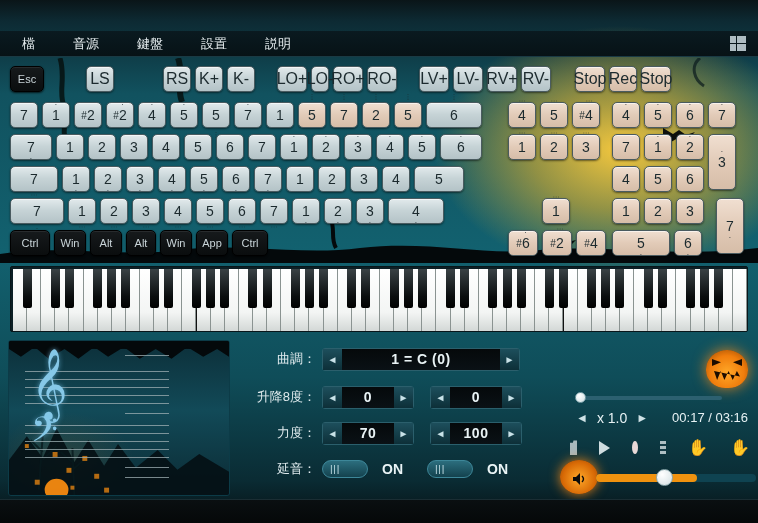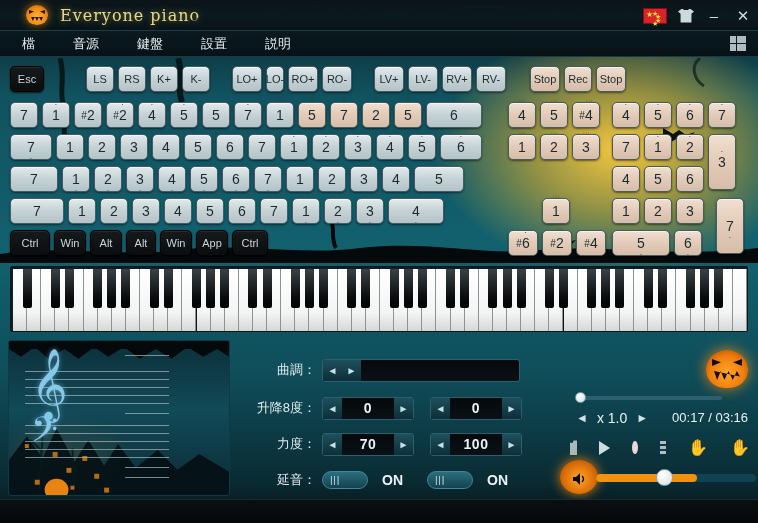--- a/index.html
+++ b/index.html
@@ -70,21 +70,21 @@
     display:flex; align-items:center; justify-content:center;
     position:relative; cursor:default;
     box-shadow:inset 0 1px 0 rgba(255,255,255,.6), 0 1px 2px rgba(0,0,0,.5);
   }
   .key.tan{ background:linear-gradient(180deg,#f0dfd1 0%,#e2cbb8 50%,#d6bda8 100%); }
   .key.dark{
     background:linear-gradient(180deg,#161a1c 0%,#0a0d0e 100%);
     color:#c9d4d8; border:1px solid #000; font-size:11px;
     box-shadow:inset 0 1px 0 rgba(255,255,255,.08), 0 1px 2px rgba(0,0,0,.7);
   }
-  .key.fn{ font-size:11px; }
+  .key.fn{ font-size:16px; }
   .key .num{ position:relative; display:inline-block; line-height:15px; font-size:14px;}
   .key .num .dots{
     position:absolute; left:0; right:0; font-size:7px; line-height:4px; text-align:center; letter-spacing:0;
   }
   .key .num .dots.up{ top:-5px; }
   .key .num .dots.up2{ top:-9px; }
   .key .num .dots.up3{ top:-13px; }
   .key .num .dots.dn{ bottom:-6px; }
   .key .num .dots.dn2{ bottom:-10px; }
   .key .num .dots.dn3{ bottom:-14px; }
@@ -101,21 +101,21 @@
 
   
   .staff-panel{ position:absolute; left:8px; top:340px; width:222px; height:156px;
      border:1px solid #0c3b47; border-radius:3px; overflow:hidden;
      background:linear-gradient(180deg,#0c2f39 0%,#124a58 45%,#0b2a33 100%); }
   .staff-bg{position:absolute;inset:0;opacity:.35;
      background:radial-gradient(ellipse 100px 70px at 55px 120px, rgba(255,140,20,.35),rgba(0,0,0,0) 70%);}
   .staffline{ position:absolute; height:1px; background:#9fb0b4; opacity:.75;}
   .clef{ position:absolute; color:#86c8e8; font-family:"DejaVu Serif",serif; text-shadow:0 0 5px rgba(120,200,240,.7);}
 
-  .ctrl-panel{ position:absolute; left:236px; top:347px; width:302px; height:148px; }
+  .ctrl-panel{ position:absolute; left:236px; top:336px; width:302px; height:148px; }
   .ctrl-row{ position:absolute; left:0; width:302px; height:26px; display:flex; align-items:center;}
   .ctrl-label{ width:86px; text-align:right; color:#dfeaed; font-size:13px; padding-right:6px; }
   .spin{ display:flex; align-items:center; height:23px;
      background:linear-gradient(180deg,#05090b,#0a1115); border:1px solid #2b5f6c; border-radius:3px;}
   .spin .arw{ width:19px; height:21px; display:flex;align-items:center;justify-content:center;
      background:linear-gradient(180deg,#1d4f5c,#0d2f38); color:#c9e2e8; font-size:10px; cursor:default;}
   .spin .val{ flex:1; text-align:center; color:#e9f3f5; font-size:14px; font-weight:bold; letter-spacing:.5px;}
   .toggle{ width:46px;height:18px;border-radius:9px;
      background:linear-gradient(180deg,#2c6e7e,#14424e); border:1px solid #3d8799; position:relative;}
   .toggle i{position:absolute;left:7px;top:3px;color:#cfe9ef;font-size:9px;letter-spacing:1px;}
@@ -162,42 +162,20 @@
     background:linear-gradient(180deg,#0a0f11,#050809); border-top:1px solid #1a2d33;
     display:flex; align-items:center; justify-content:space-between; padding:0 10px;}
   .statusbar span{ color:#c9d6da; font-size:12px; }
   .statusbar .url{ color:#e2ecee; }
 </style>
 </head>
 <body>
 
 <div id="app">
 
-  <div class="titlebar">
-    <svg class="tb-deco" viewBox="0 0 560 31" preserveAspectRatio="none">
-      <path d="M0,22 C40,6 70,26 110,14 C150,2 170,24 210,18 C250,12 280,2 330,10 C380,18 420,4 470,12 C510,18 540,8 560,14" stroke="#0b1a1e" stroke-width="3" fill="none"></path>
-      <path d="M120,4 C160,18 200,2 250,12 C300,22 340,6 400,16" stroke="#0b1a1e" stroke-width="2" fill="none"></path>
-    </svg>
-    <div class="logo-pumpkin">
-        <div class="logo-mouth"></div>
-      </div>
-    <div class="app-title">Everyone piano</div>
-    <div class="tb-right">
-      <div class="flag-icon">
-        <span class="s" style="left:2px;top:2px;font-size:8px;">★</span>
-        <span class="s" style="left:8px;top:1px;">★</span>
-        <span class="s" style="left:11px;top:4px;">★</span>
-        <span class="s" style="left:11px;top:8px;">★</span>
-        <span class="s" style="left:8px;top:11px;">★</span>
-      </div>
-      <div class="shirt-icon"></div>
-      <div class="tb-btn">–</div>
-      <div class="tb-btn">✕</div>
-    </div>
-  </div>
 
   <div class="menubar">
     <div class="menu-item">檔</div>
     <div class="menu-item">音源</div>
     <div class="menu-item">鍵盤</div>
     <div class="menu-item">設置</div>
     <div class="menu-item">説明</div>
     <div class="mri-grid">
       <i></i>
         <i></i>
@@ -216,21 +194,21 @@
         <path d="M548,178 l9,5 l5,-3 l6,4 l8,-2 l-8,8 l-7,-3 l-6,4 l-7,-5 z"></path>
       </g>
       <path d="M0,196 C60,186 120,200 180,192 C240,184 300,198 360,190 C430,182 480,198 540,192 C600,186 680,200 758,190 L758,205 L0,205 Z" fill="#04090b"></path>
       <path d="M330,160 C336,170 330,180 336,190" stroke="#04090b" stroke-width="4" fill="none"></path>
     </svg>
     <div id="kb-rows" style="position:absolute;inset:0;">
         <div class="krow" style="left: 10px; top: 8px;">
           <div class="key dark" style="width: 34px;">Esc</div>
           <div class="" style="width: 34px;"></div>
           <div class="key fn" style="width: 28px;">LS</div>
-          <div class="key fn" style="width: 28px;">RS</div>
+          <div class="key fn" style="width: 28px; margin-left: 45px;">RS</div>
           <div class="key fn" style="width: 28px;">K+</div>
           <div class="key fn" style="width: 28px;">K-</div>
           <div class="" style="width: 14px;"></div>
           <div class="key fn" style="width: 30px;">LO+</div>
           <div class="key fn" style="width: 18px;">LO-</div>
           <div class="key fn" style="width: 30px;">RO+</div>
           <div class="key fn" style="width: 30px;">RO-</div>
           <div class="" style="width: 14px;"></div>
           <div class="key fn" style="width: 30px;">LV+</div>
           <div class="key fn" style="width: 30px;">LV-</div>
@@ -658,20 +636,21 @@
     <div class="staffline" style="left:116px;top:136px;width:44px;"></div>
     <div class="clef" style="left:22px;top:12px;font-size:62px;line-height:62px;">𝄞</div>
     <div class="clef" style="left:22px;top:72px;font-size:42px;line-height:42px;">𝄢</div>
   </div>
 
   <div class="ctrl-panel">
     <div class="ctrl-row" style="top:10px;">
       <div class="ctrl-label">曲調：</div>
       <div class="spin" style="width:198px;">
         <div class="arw">◄</div>
+        <div class="val">1 = C (0)</div>
         <div class="arw">►</div>
       </div>
     </div>
     <div class="ctrl-row" style="top:48px;">
       <div class="ctrl-label">升降8度：</div>
       <div class="spin" style="width:92px;">
         <div class="arw">◄</div>
         <div class="val">0</div>
         <div class="arw">►</div>
       </div>

